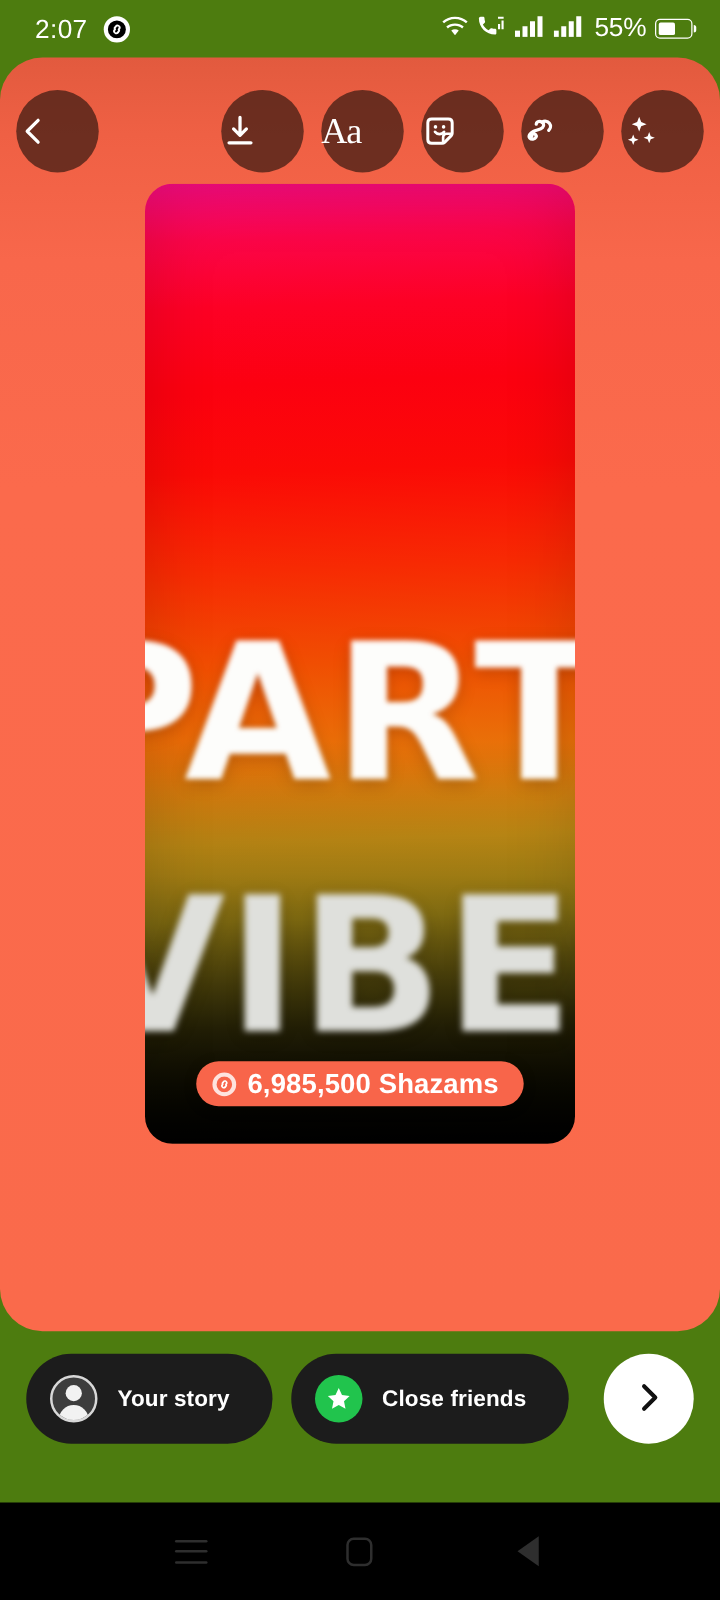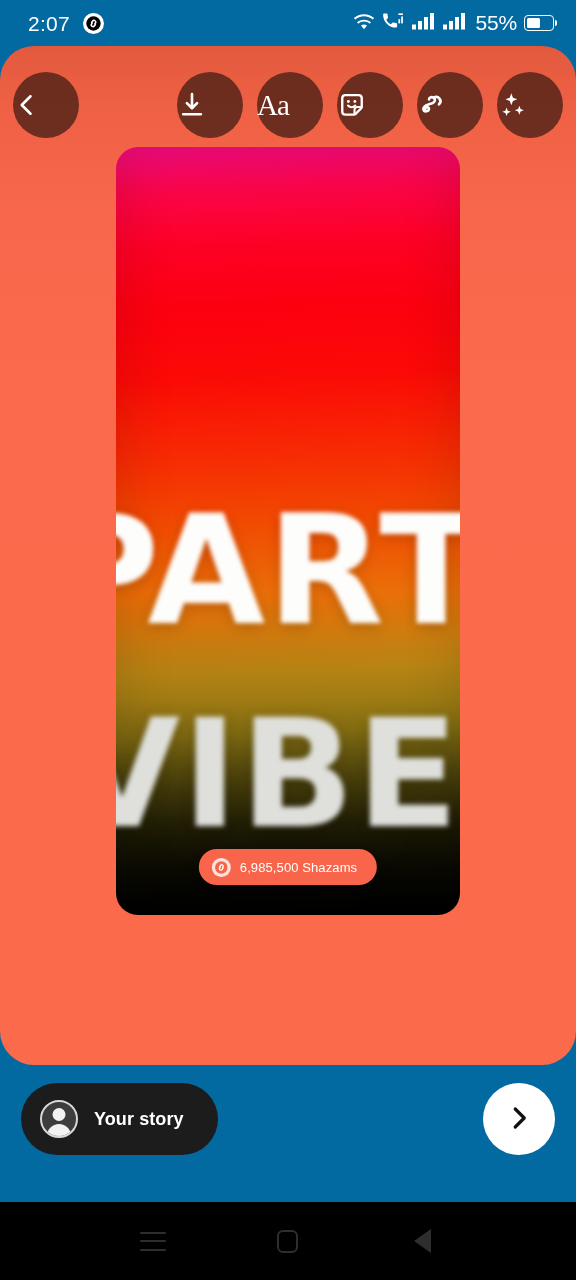--- a/index.html
+++ b/index.html
@@ -9,21 +9,21 @@
     height: 1280px;
     background: #000;
     overflow: hidden;
     font-family: "Liberation Sans", sans-serif;
   }
 
   #screen {
     position: relative;
     width: 576px;
     height: 1280px;
-    background: #0369a1;
+    background: #4d7c0f;
     overflow: hidden;
   }
 
   
   #status-bar {
     position: absolute;
     top: 0; left: 0;
     width: 576px;
     height: 46px;
     display: flex;
@@ -219,22 +219,22 @@
   }
   .chip-logo {
     width: 19px; height: 19px;
     border-radius: 50%;
     background: rgba(255,255,255,0.82);
     display: flex; align-items: center; justify-content: center;
     flex: 0 0 auto;
   }
   .chip-text {
     color: #ffffff;
-    font-size: 13px;
-    font-weight: 400;
+    font-size: 22px;
+    font-weight: 700;
     letter-spacing: .1px;
     white-space: nowrap;
   }
 
   
   #share-bar {
     position: absolute;
     left: 0;
     top: 1083px;
     width: 576px;
@@ -491,20 +491,28 @@
   <div id="share-bar">
 
     <button class="share-pill">
       <span class="avatar-ring">
         <span class="avatar-person-head"></span>
         <span class="avatar-person-body"></span>
       </span>
       <span class="share-pill-label">Your story</span>
     </button>
 
+    <button class="share-pill">
+      <span class="cf-badge">
+        <svg width="24" height="24" viewBox="0 0 24 24" aria-hidden="true">
+          <path d="M12 3.4l2.6 5.6 6.1.75-4.5 4.2 1.2 6.05L12 17.05 6.6 20l1.2-6.05-4.5-4.2 6.1-.75L12 3.4z" fill="#fff"></path>
+        </svg>
+      </span>
+      <span class="share-pill-label">Close friends</span>
+    </button>
 
     <button id="next-button">
       <span>
         <svg width="30" height="30" viewBox="0 0 24 24" fill="none" aria-hidden="true">
           <path d="M9 4.8l7.2 7.2L9 19.2" stroke="#111" stroke-width="2.6" stroke-linecap="round" stroke-linejoin="round"></path>
         </svg>
       </span>
     </button>
   </div>
 

